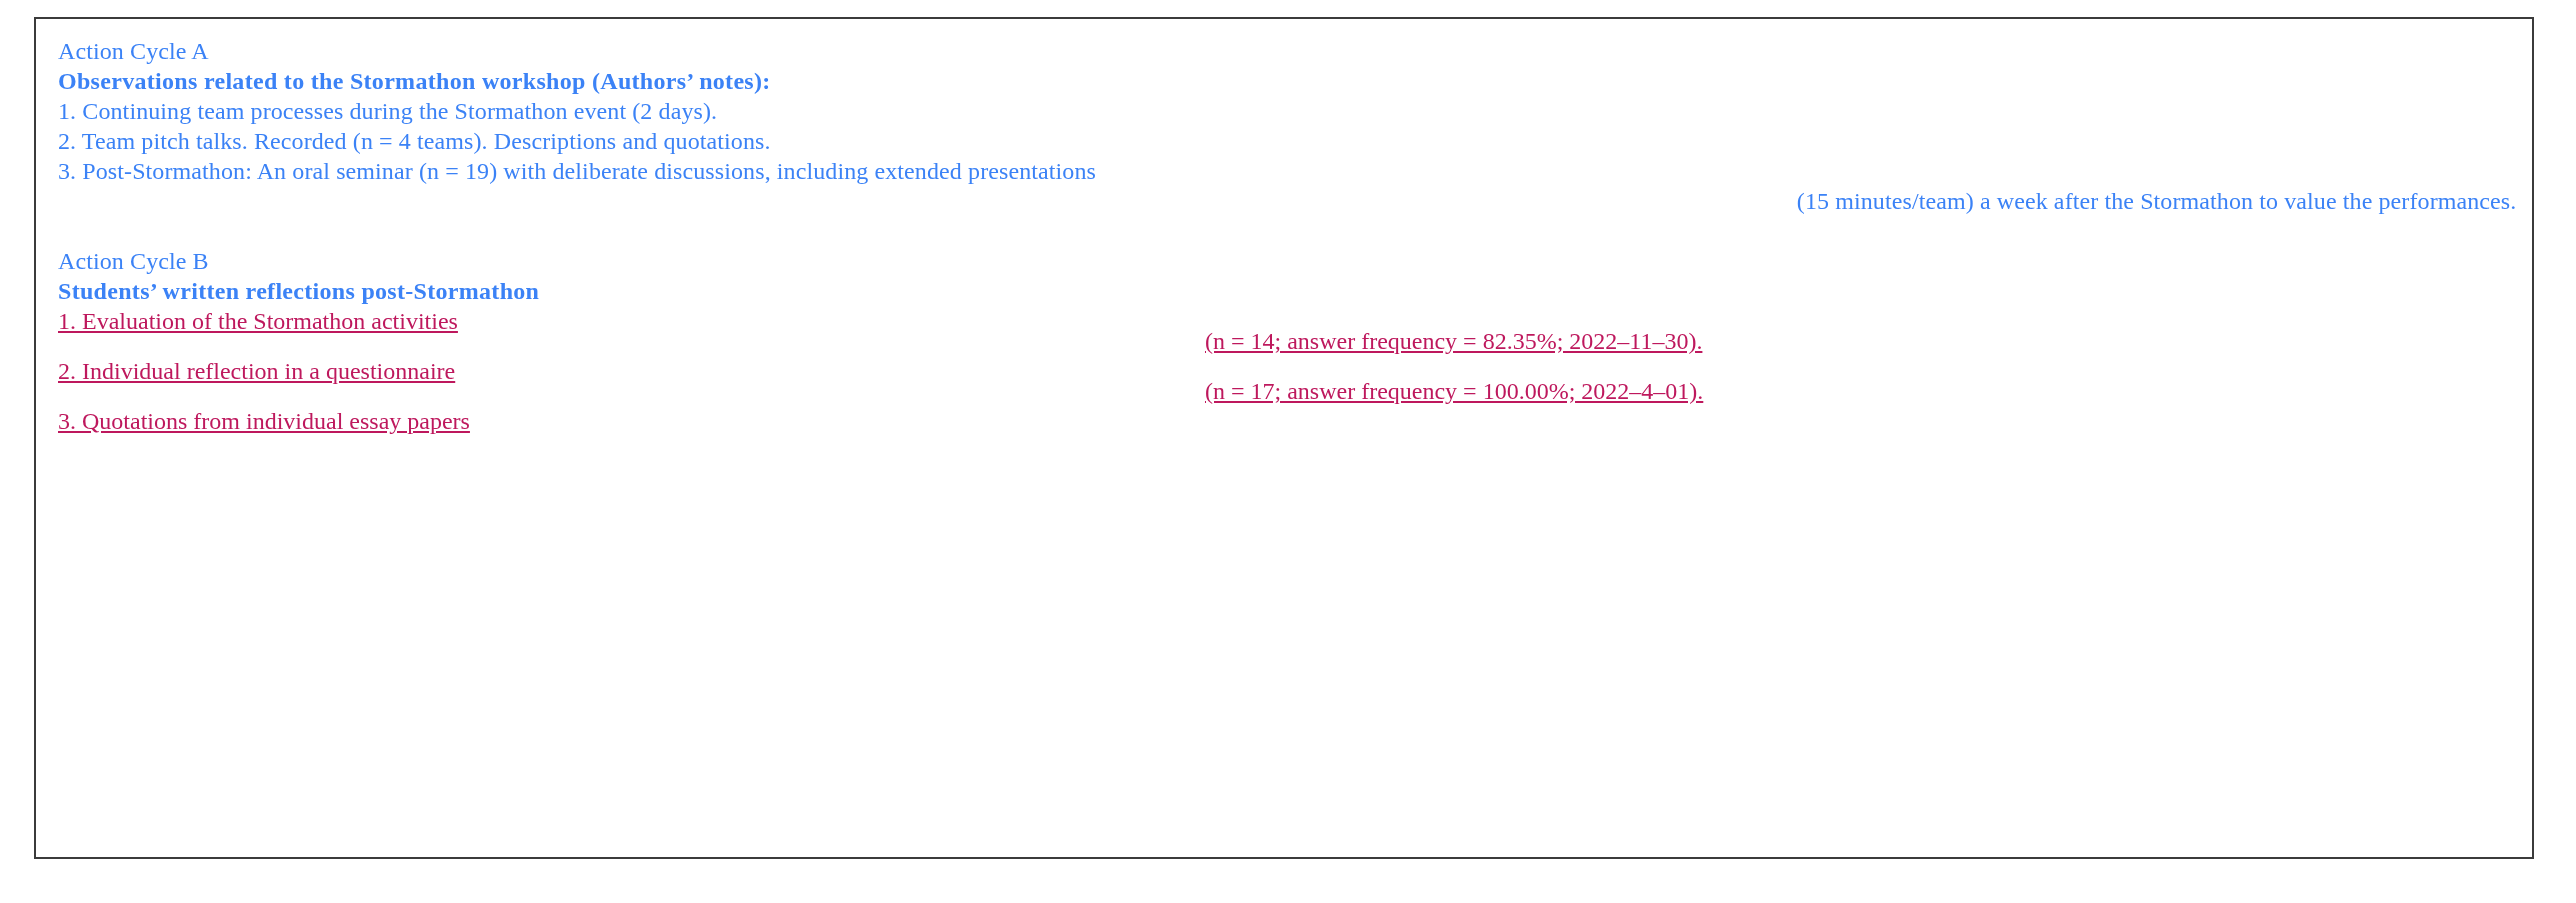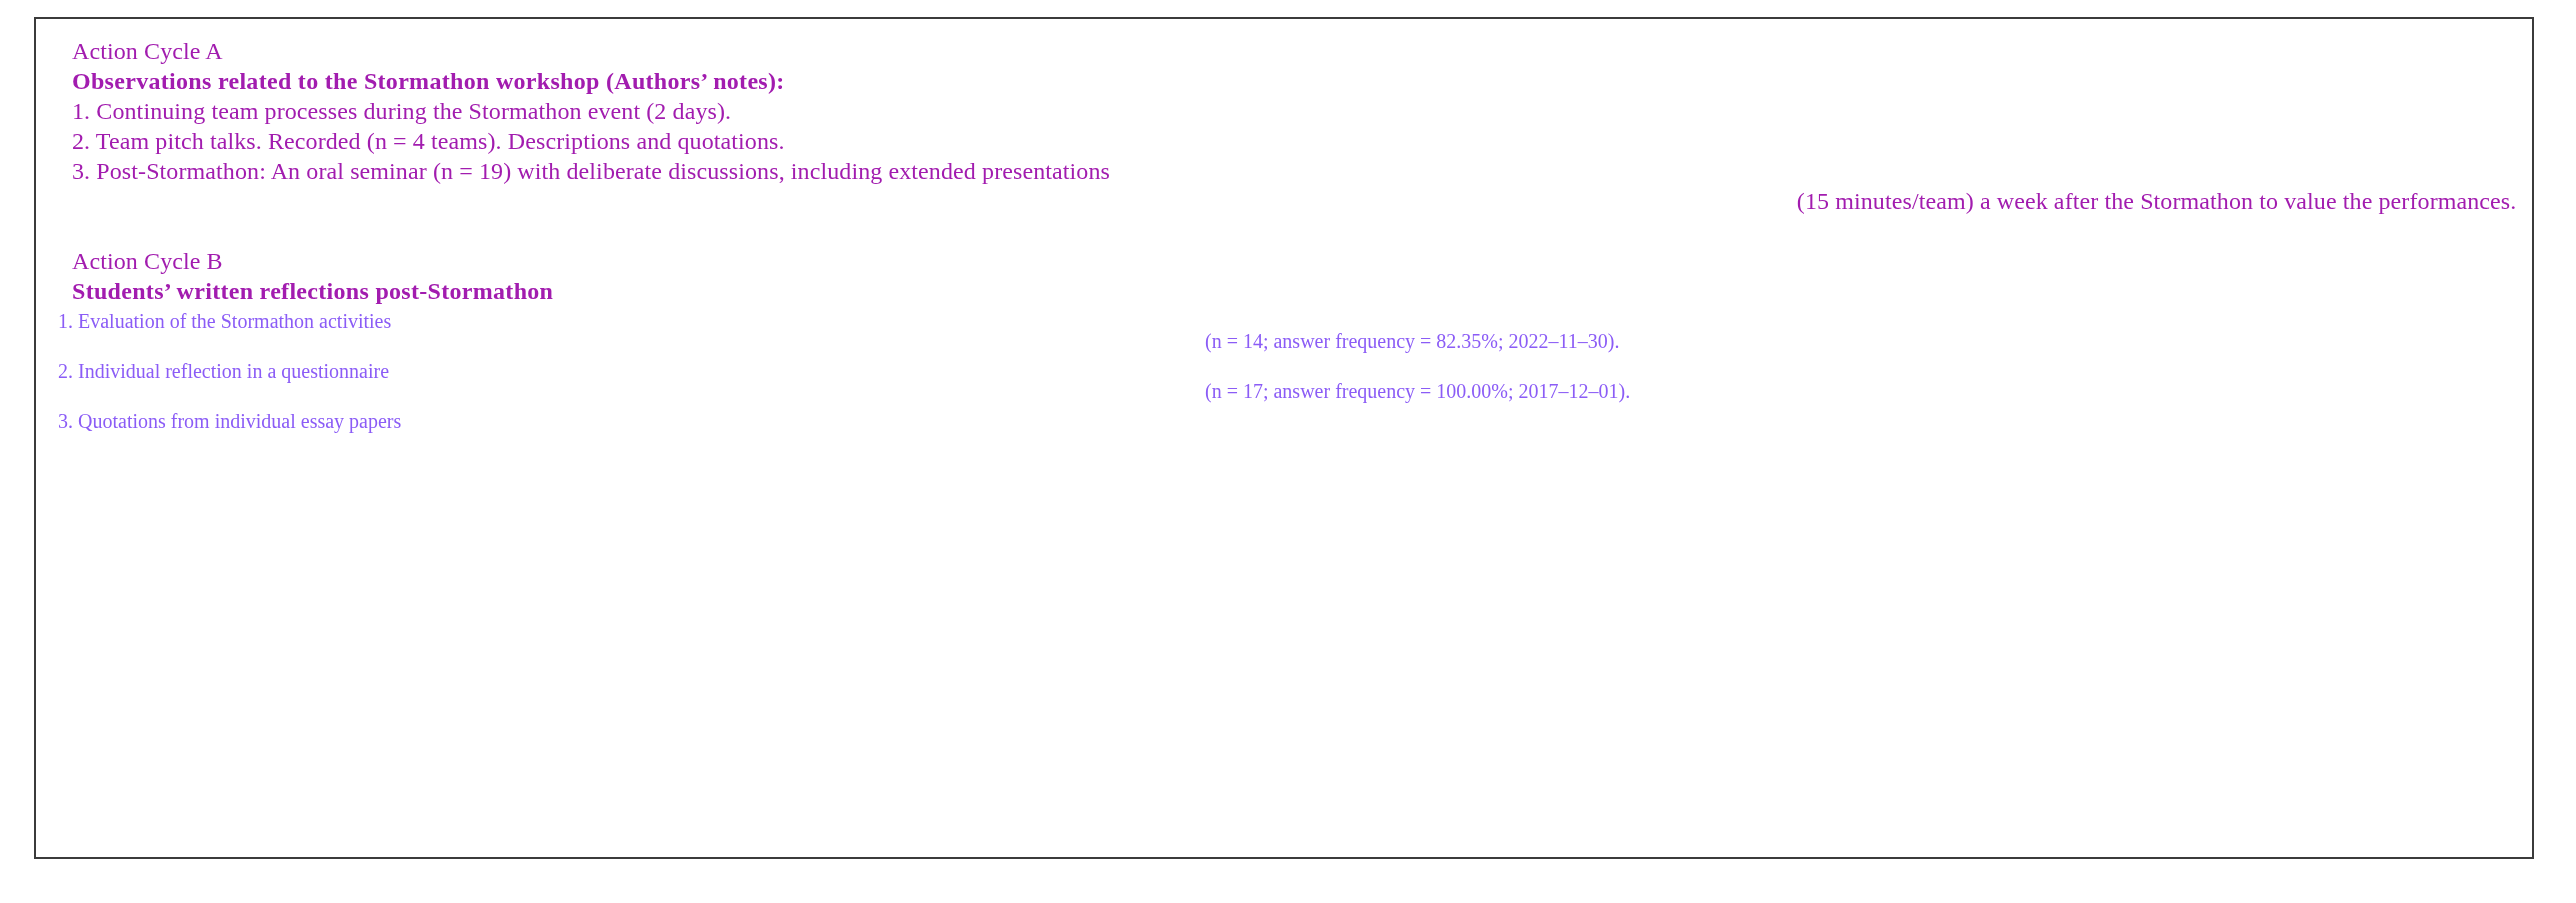--- a/index.html
+++ b/index.html
@@ -37,22 +37,21 @@
   .block {
     margin: 0;
     padding: 0;
   }
 
   .line {
     font-size: 24px;
     line-height: 30px;
     white-space: pre;
     letter-spacing: 0.1px;
-    color: #a21caf;
-    margin-left: 14px;
+    color: #3b82f6;
   }
 
   .line.bold {
     font-weight: bold;
     letter-spacing: 0.3px;
   }
 
   .line.plain {
     font-weight: normal;
   }
@@ -62,24 +61,25 @@
     text-align: right;
   }
 
   .spacer {
     height: 30px;
   }
 
   
   .row {
     display: flex;
-    font-size: 20px;
+    font-size: 24px;
     line-height: 30px;
     white-space: pre;
-    color: #8b5cf6;
+    color: #be185d;
+    text-decoration: underline;
   }
   .row .col-label {
     width: 1147px;
     flex: 0 0 1147px;
   }
   .row .col-value {
     flex: 1 1 auto;
     margin-top: 20px;
   }
 </style>
@@ -104,21 +104,21 @@
       <div class="line plain">Action Cycle B</div>
       <div class="line bold">Students’ written reflections post-Stormathon</div>
 
       <div class="row">
         <div class="col-label">1. Evaluation of the Stormathon activities</div>
         <div class="col-value">(n = 14; answer frequency = 82.35%; 2022–11–30).</div>
       </div>
 
       <div class="row">
         <div class="col-label">2. Individual reflection in a questionnaire</div>
-        <div class="col-value">(n = 17; answer frequency = 100.00%; 2017–12–01).</div>
+        <div class="col-value">(n = 17; answer frequency = 100.00%; 2022–4–01).</div>
       </div>
 
       <div class="row">
         <div class="col-label">3. Quotations from individual essay papers</div>
       </div>
     </div>
 
   </div>
 </div>
 

